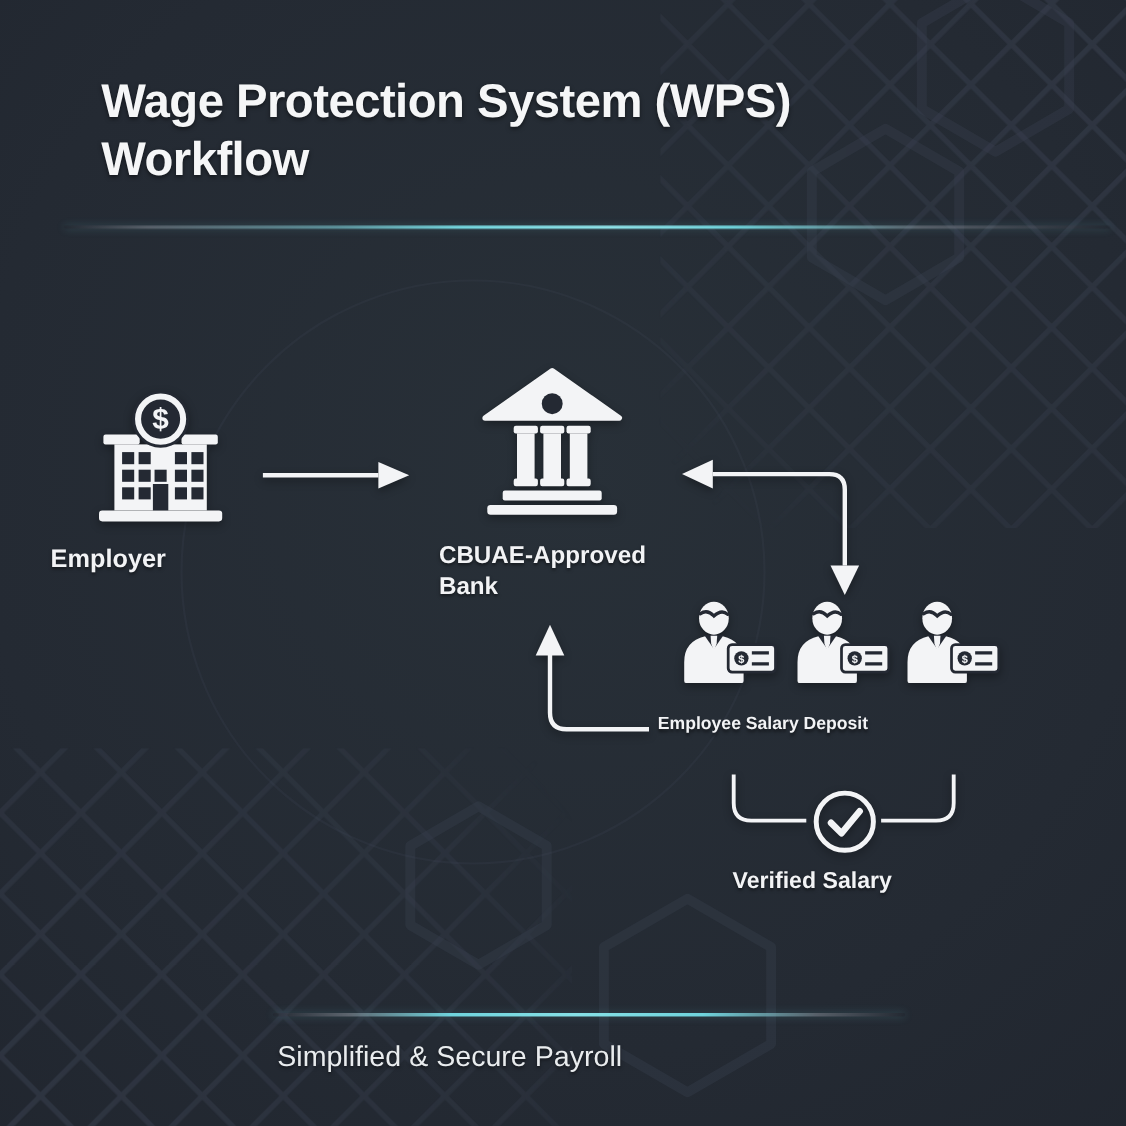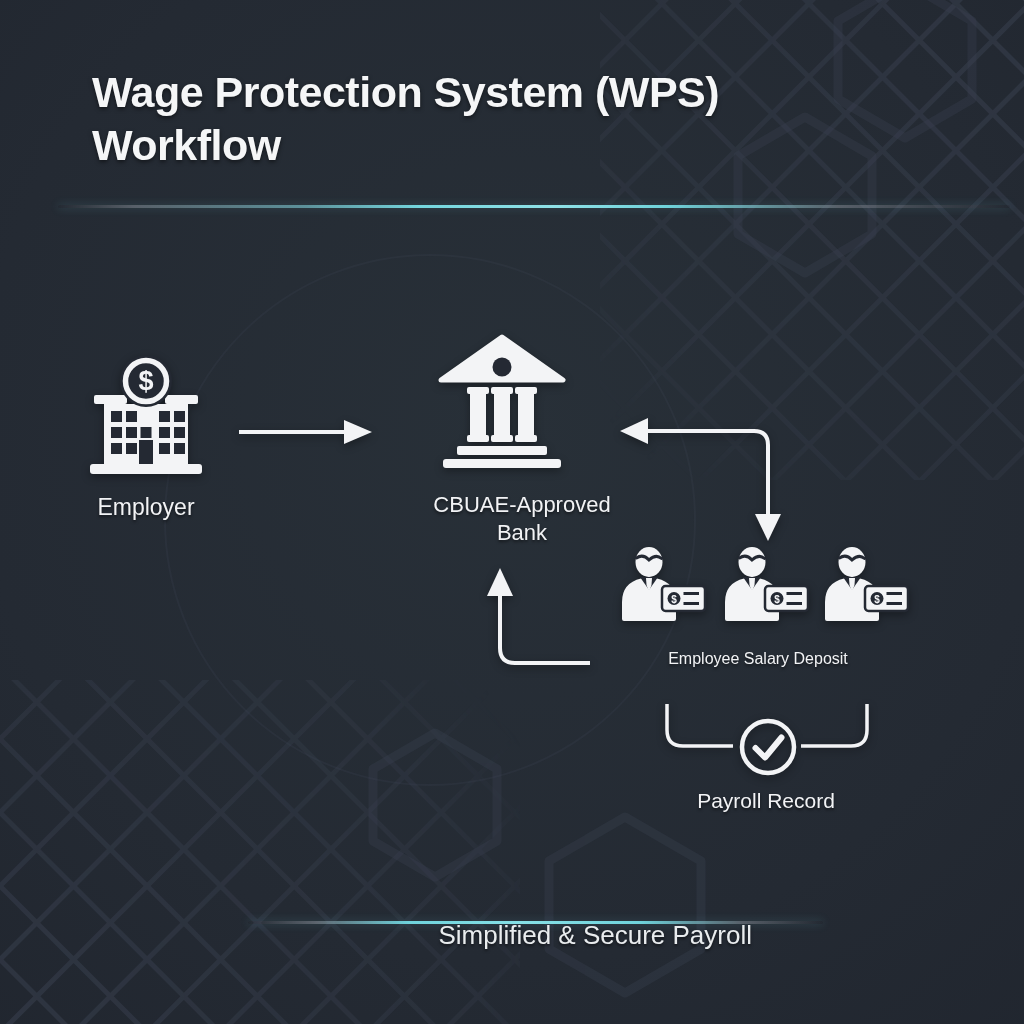--- a/index.html
+++ b/index.html
@@ -24,29 +24,29 @@
       rgba(150,160,170,.45) 82%, rgba(150,160,170,0) 100%);
     box-shadow:0 0 8px rgba(110,210,220,.25);
   }
   .divider-bottom{
     left:248px;top:921px;width:575px;
     background:linear-gradient(90deg, rgba(150,160,170,0) 0%, rgba(150,160,170,.5) 12%,
       #6fd3dc 28%, #86e0e6 48%, #6fd3dc 68%, rgba(150,160,170,.45) 86%, rgba(150,160,170,0) 100%);
     box-shadow:0 0 8px rgba(110,210,220,.25);
   }
   .node-label{
-    font-weight:normal;text-align:center;color:#f2f3f5;
+    font-weight:bold;color:#f2f3f5;
     text-shadow:0 2px 3px rgba(0,0,0,.5);
   }
   .lbl-employer{left:46px;top:494px;width:200px;font-size:23px;}
-  .lbl-bank{left:416px;top:491px;width:212px;font-size:22px;line-height:28px;}
+  .lbl-bank{left:399px;top:491px;width:212px;font-size:22px;line-height:28px;}
   .lbl-employees{left:598px;top:650px;width:320px;font-size:16px;}
   .lbl-verified{left:666px;top:789px;width:200px;font-size:21px;}
   .footer-text{
-    left:252px;top:920px;width:500px;text-align:right;
+    left:252px;top:945px;width:500px;text-align:left;
     font-size:26px;color:#e9ecee;text-shadow:0 2px 3px rgba(0,0,0,.5);
   }
   .icon{filter:drop-shadow(0 3px 4px rgba(0,0,0,.35));}
 </style>
 </head>
 <body>
 
 <div class="stage">
 
   <svg class="abs bg-svg" width="1024" height="1024" viewBox="0 0 1024 1024" aria-hidden="true">
@@ -189,18 +189,18 @@
   <svg class="abs icon" style="left:655px;top:700px" width="80" height="55" viewBox="0 0 80 55">
     <path d="M12 4 V30 Q12 46 28 46 H78" fill="none" stroke="#f3f4f6" stroke-width="3.5"></path>
   </svg>
   <svg class="abs icon" style="left:790px;top:700px" width="85" height="55" viewBox="0 0 85 55">
     <path d="M77 4 V30 Q77 46 61 46 H11" fill="none" stroke="#f3f4f6" stroke-width="3.5"></path>
   </svg>
   <svg class="abs icon" style="left:733px;top:712px" width="70" height="70" viewBox="0 0 70 70">
     <circle cx="35" cy="35" r="26" stroke="#f3f4f6" stroke-width="4.5" fill="none"></circle>
     <path d="M22.5 36 L32 45.5 L48.5 25.5" stroke="#f3f4f6" stroke-width="6" fill="none" stroke-linecap="round" stroke-linejoin="round"></path>
   </svg>
-  <div class="abs node-label lbl-verified">Payroll Record</div>
+  <div class="abs node-label lbl-verified">Verified Salary</div>
 
   <div class="abs divider divider-bottom"></div>
   <div class="abs footer-text">Simplified &amp; Secure Payroll</div>
 
 </div>
 
 </body></html>

